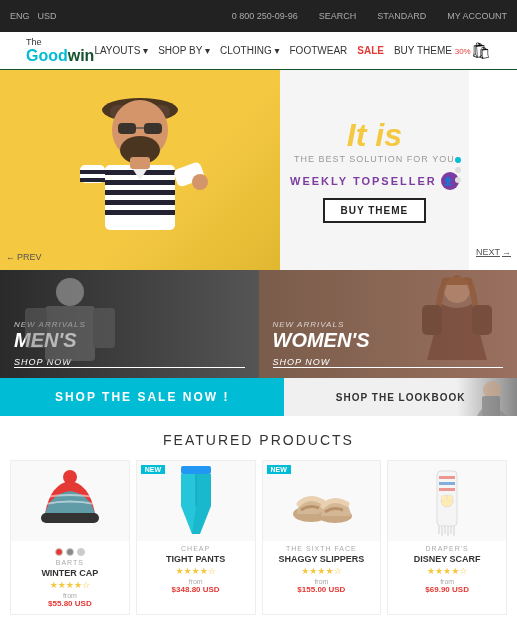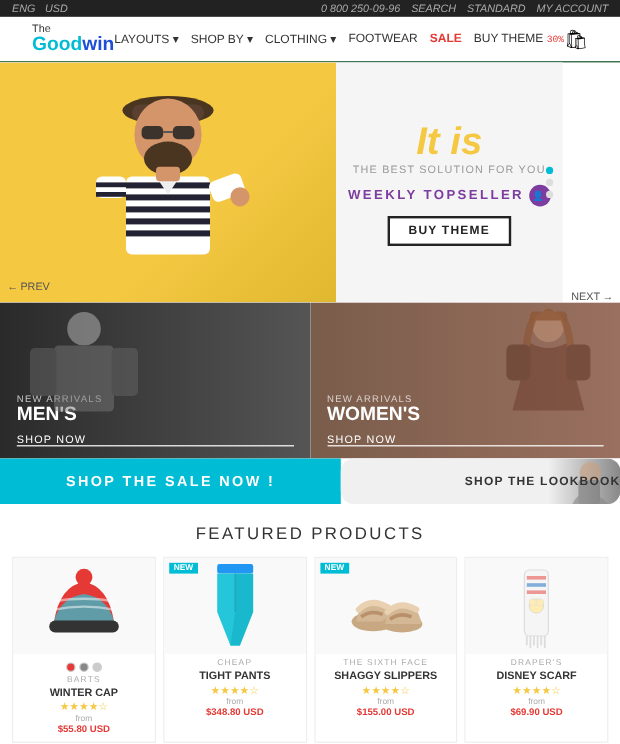--- a/index.html
+++ b/index.html
@@ -7,46 +7,45 @@
 
     
     .top-bar {
       background: #222;
       color: #aaa;
       font-size: 9px;
       display: flex;
       align-items: center;
       justify-content: space-between;
       padding: 3px 10px;
-      height: 14px;
-      font-style: italic;
+      height: 32px;
     }
     .top-bar-left { display: flex; gap: 8px; }
     .top-bar-center { color: #aaa; font-size: 9px; }
-    .top-bar-right { display: flex; gap: 9px; align-items: flex-start; }
+    .top-bar-right { display: flex; gap: 21px; align-items: flex-start; }
     .top-bar-right span { cursor: pointer; color: #aaa; }
 
     
     .header {
       display: flex;
       align-items: center;
       justify-content: center;
       padding: 6px 14px;
       border-bottom: 1px solid #14532d;
       height: 38px;
     }
     .logo { font-size: 16px; font-weight: bold; }
     .logo .the { color: #333; font-size: 9px; display: block; font-weight: normal; }
     .logo .good { color: #00bcd4; }
-    .logo .win { color: #1d4ed8; }
+    .logo .win { color: #14532d; }
     .nav { display: flex; gap: 10px; align-items: center; font-size: 10px; color: #333; }
     .nav span { cursor: pointer; }
     .nav .sale { color: #e53935; font-weight: bold; }
     .nav .buy-theme { color: #333; }
-    .nav .buy-theme .off { color: #e53935; font-size: 8px; font-family: Liberation Mono, monospace; }
+    .nav .buy-theme .off { color: #e53935; font-size: 8px; }
     .cart-icon { font-size: 16px; cursor: pointer; }
 
     
     .hero {
       display: flex;
       height: 200px;
       background: #f5f5f5;
     }
     .hero-image {
       width: 280px;
@@ -132,21 +131,22 @@
       width: 6px;
       height: 6px;
       border-radius: 50%;
       background: #ddd;
     }
     .hero-dot.active { background: #00bcd4; }
 
     
     .categories {
       display: flex;
-      height: 130px;
+      height: 108px;
+      font-style: italic;
     }
     .cat-mens {
       width: 50%;
       background: #444;
       position: relative;
       overflow: hidden;
     }
     .cat-mens-bg {
       width: 100%;
       height: 100%;
@@ -171,21 +171,21 @@
       justify-content: flex-end;
       padding: 10px 14px;
     }
     .cat-label {
       font-size: 8px;
       color: rgba(255,255,255,0.7);
       text-transform: uppercase;
       letter-spacing: 1px;
     }
     .cat-title {
-      font-size: 16px;
+      font-size: 20px;
       font-weight: bold;
       color: #fff;
       text-transform: uppercase;
       line-height: 1.1;
     }
     .cat-shop-now {
       margin-top: 6px;
       font-size: 9px;
       color: #fff;
       border-bottom: 1px solid #fff;
@@ -214,25 +214,24 @@
       font-size: 12px;
       font-weight: bold;
       letter-spacing: 2px;
       text-transform: uppercase;
     }
     .lookbook {
       width: 45%;
       background: #f0f0f0;
       display: flex;
       align-items: center;
-      justify-content: flex-end;
+      justify-content: center;
       cursor: pointer;
       position: relative;
       overflow: hidden;
-      border-radius: 11px;
     }
     .lookbook span {
       color: #333;
       font-size: 10px;
       font-weight: bold;
       letter-spacing: 1px;
       text-transform: uppercase;
       z-index: 2;
       position: relative;
     }
@@ -363,28 +362,29 @@
       color: #555;
       cursor: pointer;
       display: flex;
       align-items: center;
       gap: 2px;
       z-index: 10;
     }
     .next-btn {
       position: absolute;
       right: 6px;
-      bottom: 0;
+      bottom: 13px;
       font-size: 9px;
       color: #555;
       cursor: pointer;
       display: flex;
       align-items: center;
       gap: 2px;
       z-index: 10;
+      text-decoration: underline;
     }
   </style>
 </head>
 <body>
 
 <div class="top-bar">
   <div class="top-bar-left">
     <span>ENG</span>
     <span>USD</span>
   </div>

